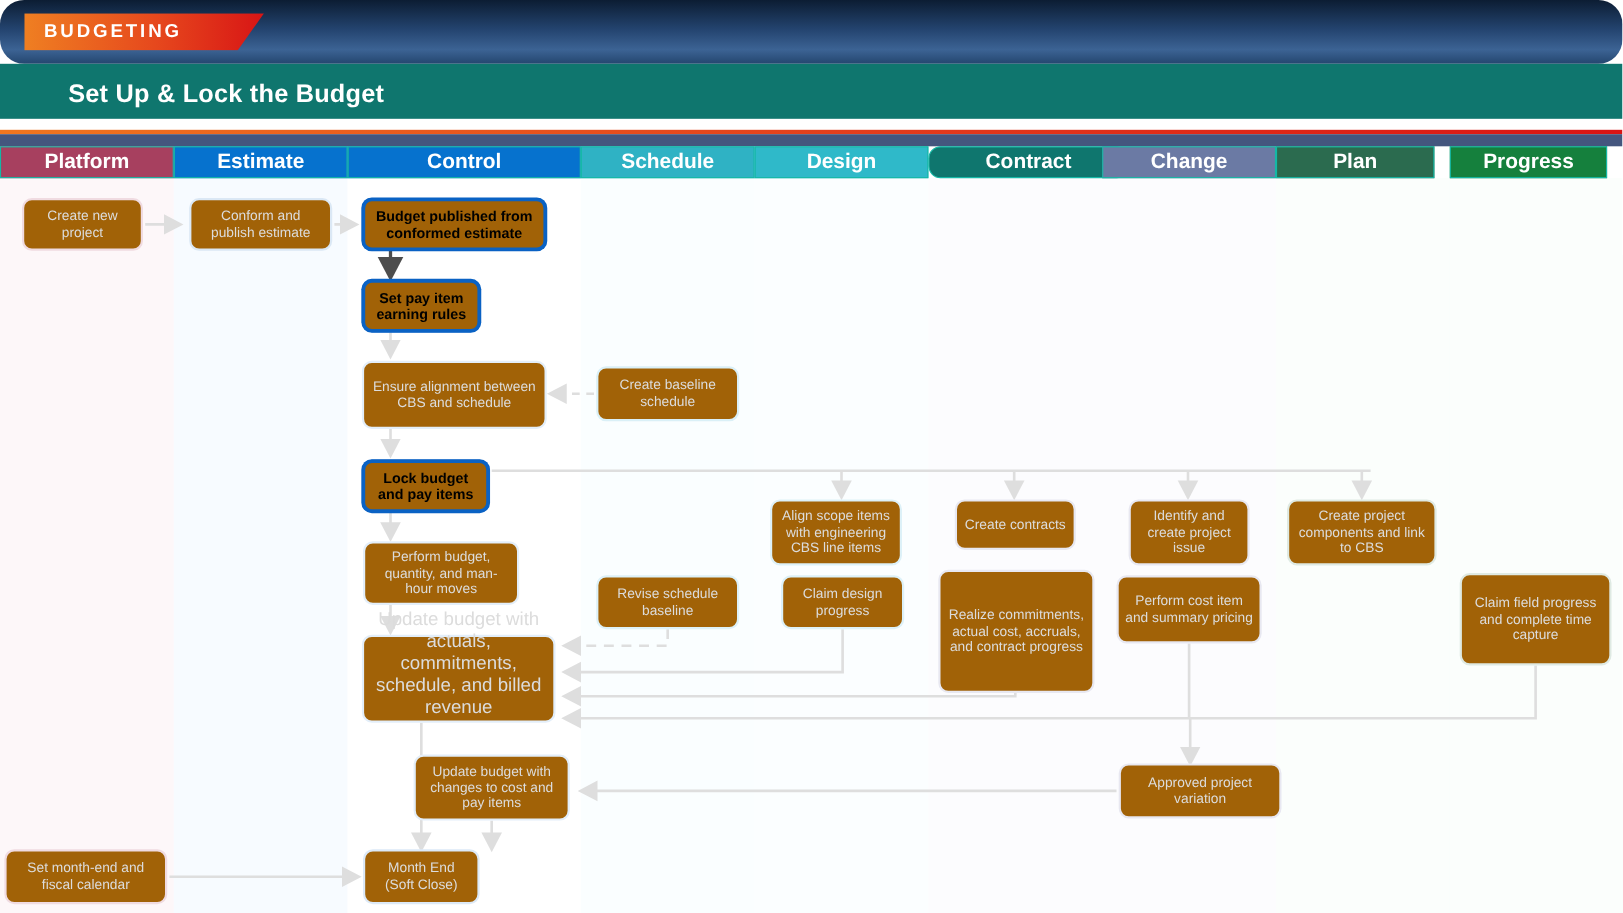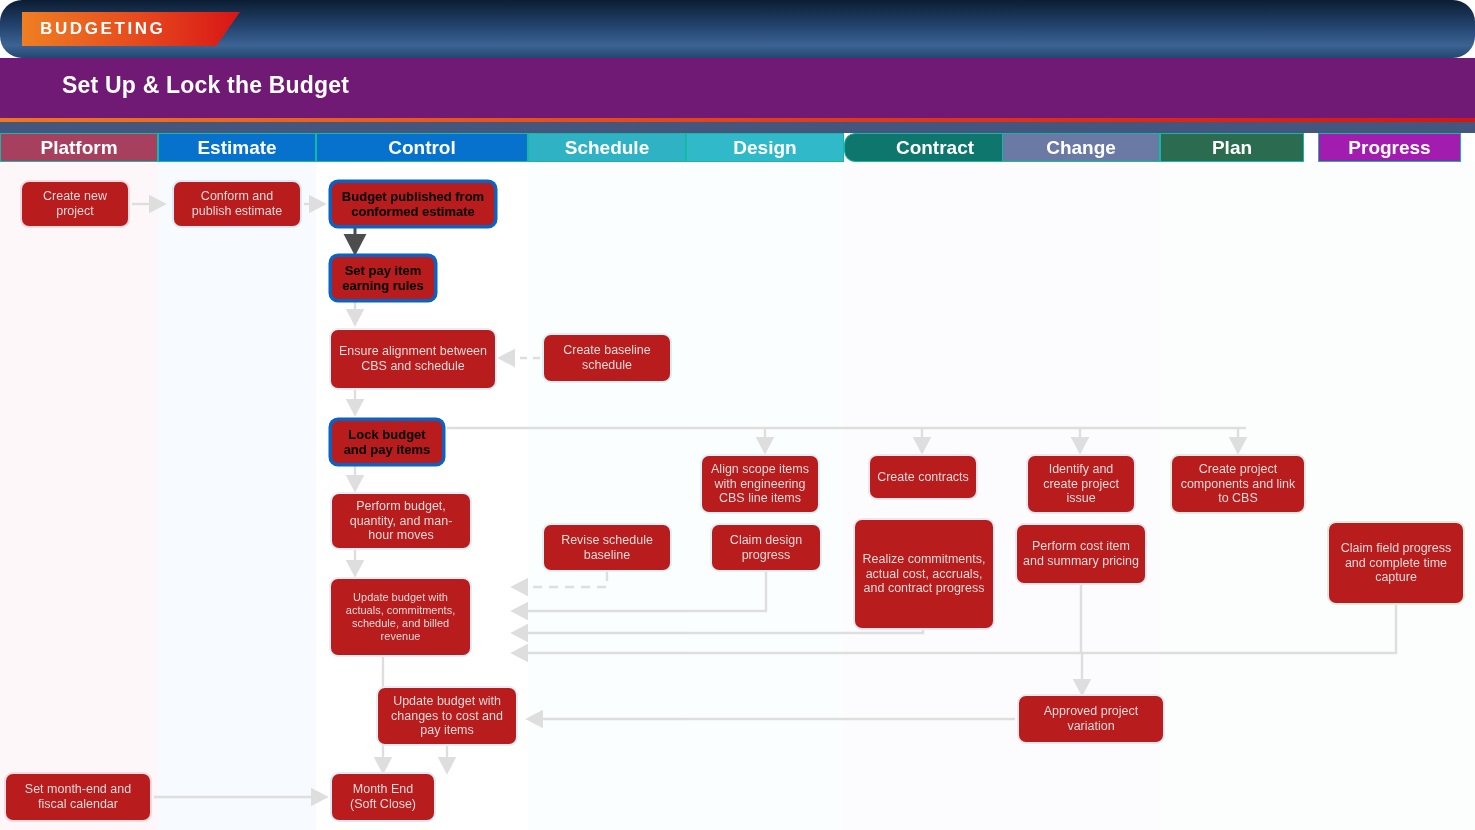--- a/index.html
+++ b/index.html
@@ -21,22 +21,22 @@
     background:linear-gradient(90deg,#ef7f22 0%,#e6481d 55%,#d81515 100%);
     clip-path:polygon(0 0,100% 0,89% 100%,0 100%);
     display:flex;align-items:center;
   }
   .ribbon span{
     color:#ffffff;font-size:17px;font-weight:bold;letter-spacing:2.6px;
     padding-left:18px;
   }
   
   .titlestrip{
-    position:absolute;left:0;top:58px;width:1475px;height:60px;
-    background:#701a75;
+    position:absolute;left:0;top:58px;width:1475px;height:50px;
+    background:#0f766e;
   }
   .titlestrip .t{
     position:absolute;left:62px;top:14px;
     color:#ffffff;font-size:23px;font-weight:bold;
     letter-spacing:0.2px;
   }
   .orangerule{position:absolute;left:0;top:118px;width:1475px;height:4px;
     background:linear-gradient(90deg,#f0761f 0%,#e23b1c 55%,#d91414 100%);}
   .bluerule{position:absolute;left:0;top:122px;width:1475px;height:11px;background:#44567e;}
 
@@ -52,21 +52,21 @@
 
   
   svg.wires{position:absolute;left:0;top:162px;width:1475px;height:668px;}
 
   
   .node{
     position:absolute;box-sizing:border-box;
     border-radius:9px;
     display:flex;align-items:center;justify-content:center;
     text-align:center;line-height:1.18;
-    background:#b91c1c;
+    background:#a16207;
     padding:2px 6px;
   }
   .node.dim{border:2px solid;}
   .node.hl{
     border:3px solid #0a62c4;color:#000000;font-weight:bold;
     box-shadow:0 0 0 0.5px #0a62c4;
   }
   .node .lbl{display:block;width:100%;}
 </style>
 </head>
@@ -113,21 +113,21 @@
       </div>
       <div class="colband" style="left: 1002px; width: 158px; background: rgb(252, 252, 254); z-index: 0;"></div>
       <div class="colhead" style="left: 1002px; width: 158px; background: rgb(107, 122, 164); z-index: 5;">
         <span>Change</span>
       </div>
       <div class="colband" style="left: 1160px; width: 158px; background: rgb(251, 254, 252); z-index: 0;"></div>
       <div class="colhead" style="left: 1160px; width: 144px; background: rgb(43, 107, 79); z-index: 5;">
         <span>Plan</span>
       </div>
       <div class="colband" style="left: 1318px; width: 157px; background: rgb(251, 254, 252); z-index: 0;"></div>
-      <div class="colhead" style="left: 1318px; width: 143px; background: #a21caf; z-index: 5;">
+      <div class="colhead" style="left: 1318px; width: 143px; background: #15803d; z-index: 5;">
         <span>Progress</span>
       </div>
     </div>
 
   <svg class="wires" viewBox="0 0 1475 668" style="z-index: 2;">
     <defs>
       <marker id="ad" markerWidth="9" markerHeight="9" refX="5.5" refY="4.5" orient="auto">
         <path d="M0,0.6 L7.5,4.5 L0,8.4 z" fill="#dedede"></path>
       </marker>
       <marker id="ak" markerWidth="9" markerHeight="9" refX="5.5" refY="4.5" orient="auto">
@@ -198,21 +198,21 @@
       </div>
       <div class="node dim" style="left: 542px; top: 333px; width: 130px; height: 50px; z-index: 4; font-size: 12.5px; border-color: rgb(218, 240, 247); color: rgb(220, 220, 220);">
         <span class="lbl">Create baseline schedule</span>
       </div>
       <div class="node hl" style="left: 329px; top: 418px; width: 116px; height: 48px; z-index: 4; font-size: 13px;">
         <span class="lbl">Lock budget and pay items</span>
       </div>
       <div class="node dim" style="left: 330px; top: 492px; width: 142px; height: 58px; z-index: 4; font-size: 12.5px; border-color: rgb(227, 238, 249); color: rgb(220, 220, 220);">
         <span class="lbl">Perform budget, quantity, and man-hour moves</span>
       </div>
-      <div class="node dim" style="left: 329px; top: 577px; width: 143px; height: 80px; z-index: 4; font-size: 11px; border-color: rgb(227, 238, 249); color: rgb(220, 220, 220);">
+      <div class="node dim" style="left: 329px; top: 577px; width: 176px; height: 80px; z-index: 4; font-size: 17px; border-color: rgb(227, 238, 249); color: rgb(220, 220, 220); align-items: flex-end;">
         <span class="lbl">Update budget with actuals, commitments, schedule, and billed revenue</span>
       </div>
       <div class="node dim" style="left: 700px; top: 454px; width: 120px; height: 60px; z-index: 4; font-size: 12.5px; border-color: rgb(221, 241, 248); color: rgb(220, 220, 220);">
         <span class="lbl">Align scope items with engineering CBS line items</span>
       </div>
       <div class="node dim" style="left: 542px; top: 523px; width: 130px; height: 49px; z-index: 4; font-size: 12.5px; border-color: rgb(221, 241, 248); color: rgb(220, 220, 220);">
         <span class="lbl">Revise schedule baseline</span>
       </div>
       <div class="node dim" style="left: 710px; top: 523px; width: 112px; height: 49px; z-index: 4; font-size: 12.5px; border-color: rgb(221, 241, 248); color: rgb(220, 220, 220);">
         <span class="lbl">Claim design progress</span>

